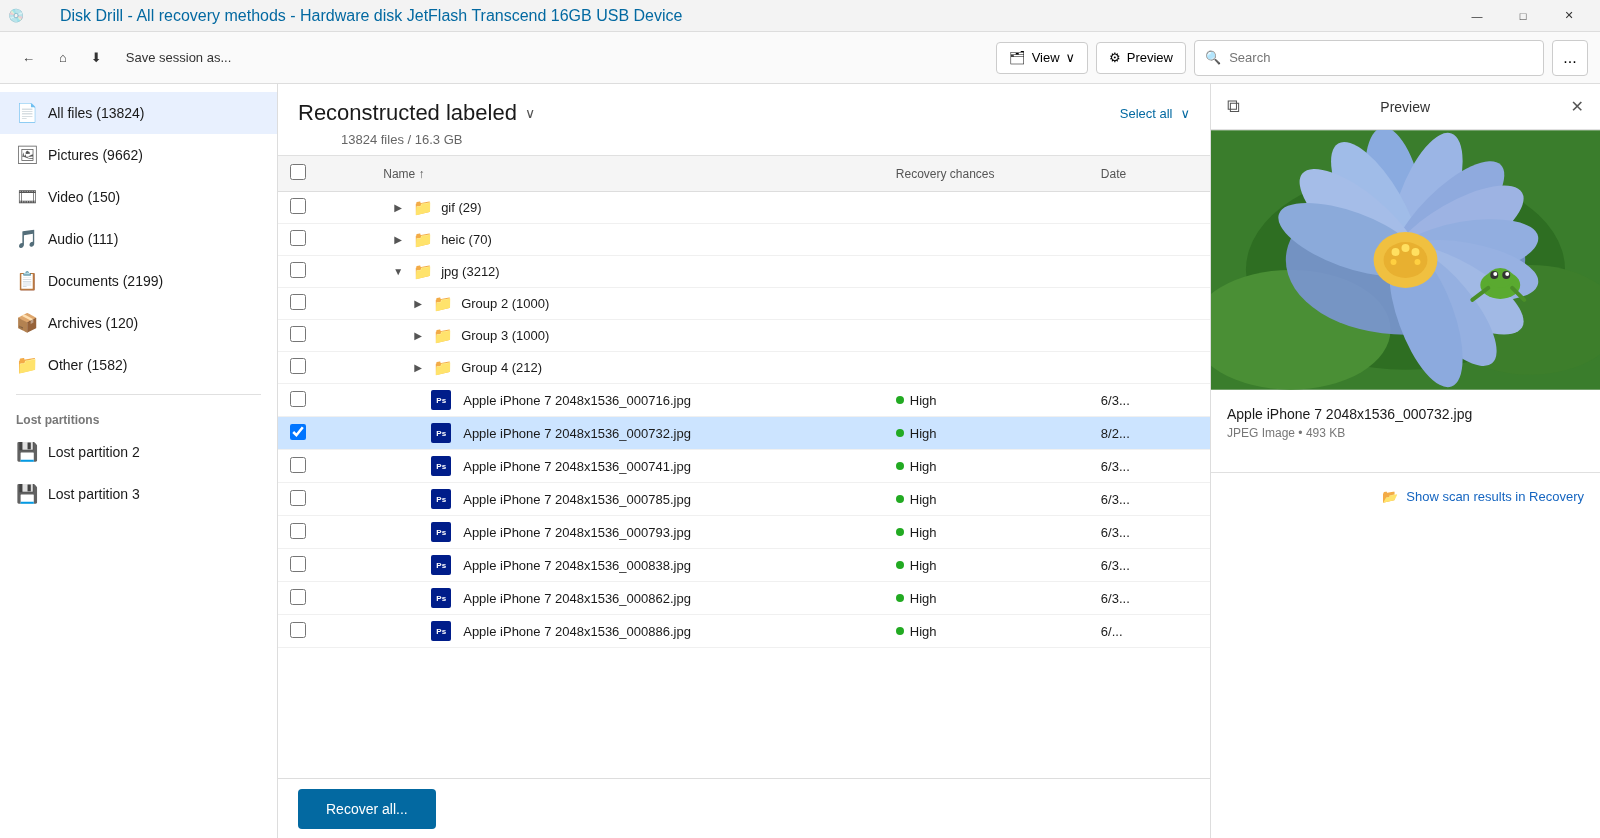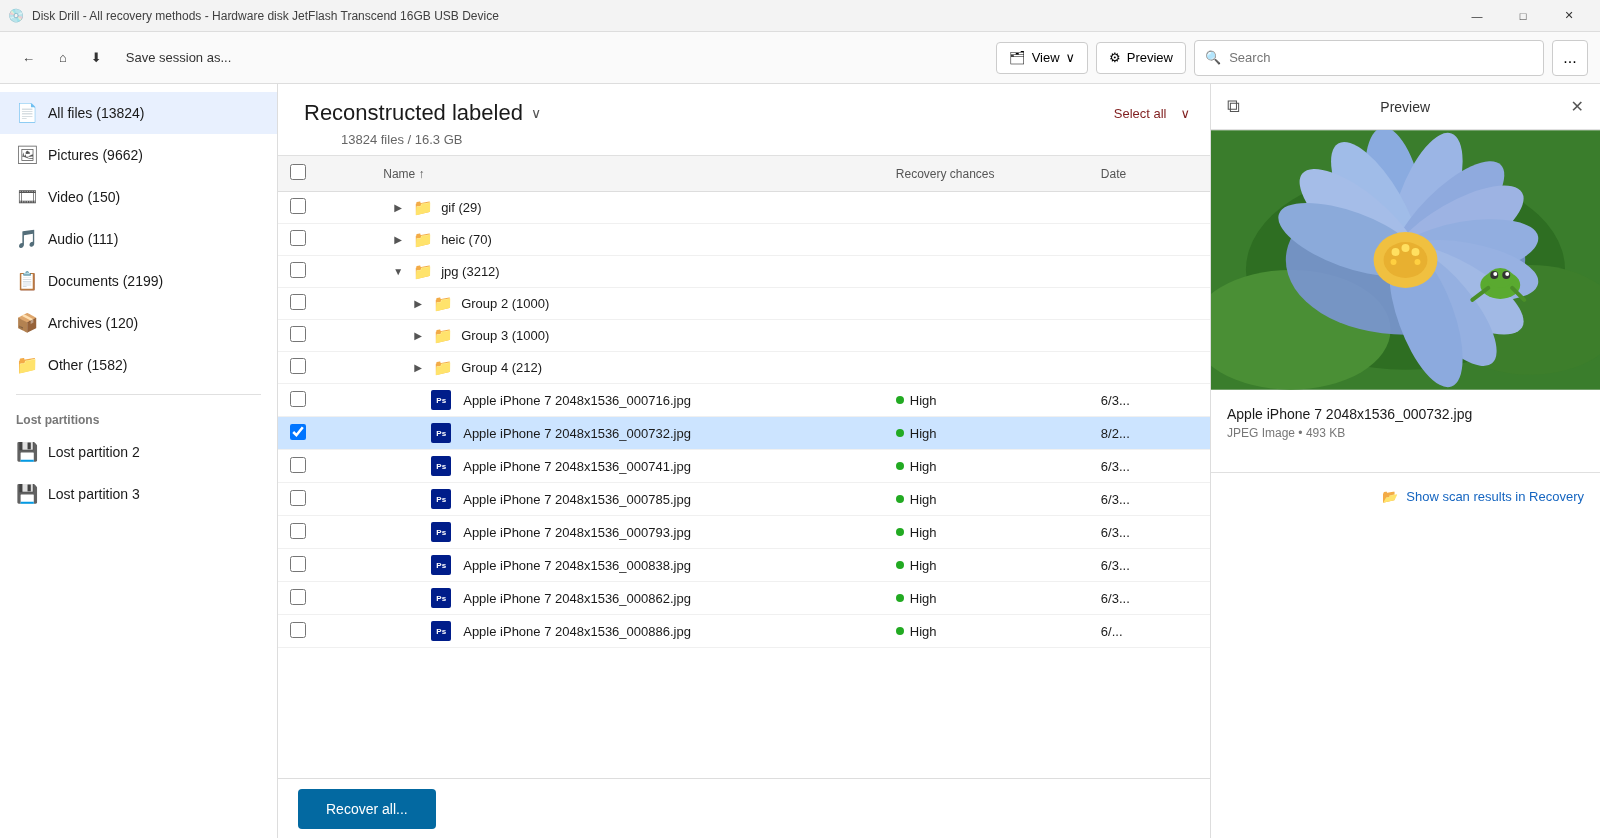--- a/index.html
+++ b/index.html
@@ -1,21 +1,21 @@
 <!DOCTYPE html>
 <html><head>
   <meta charset="utf-8">
   <style>
     * { box-sizing: border-box; margin: 0; padding: 0; }
     body { font-family: 'Segoe UI', Arial, sans-serif; font-size: 13px; background: #f3f3f3; color: #1a1a1a; width: 1600px; height: 838px; overflow: hidden; }
 
     
     .title-bar { height: 32px; background: #f3f3f3; display: flex; align-items: center; padding: 0 8px; border-bottom: 1px solid #ddd; }
     .title-bar-icon { width: 16px; height: 16px; margin-right: 8px; }
-    .title-bar-text { flex: 1; font-size: 12px; color: #404040; }
+    .title-bar-text { flex: 1; font-size: 16px; color: #0369a1; margin-left: 28px; }
     .title-bar-controls { display: flex; gap: 0; }
     .title-bar-btn { width: 46px; height: 32px; border: none; background: transparent; cursor: pointer; display: flex; align-items: center; justify-content: center; font-size: 11px; color: #333; }
 
     
     .toolbar { height: 52px; background: #fafafa; display: flex; align-items: center; padding: 0 12px; border-bottom: 1px solid #ddd; gap: 4px; }
     .toolbar-btn { height: 36px; border: none; background: transparent; cursor: pointer; display: flex; align-items: center; gap: 6px; padding: 0 10px; border-radius: 4px; font-size: 13px; color: #333; }
     .toolbar-spacer { flex: 1; }
     .toolbar-right { display: flex; align-items: center; gap: 8px; }
     .view-btn { height: 32px; border: 1px solid #ccc; background: white; cursor: pointer; display: flex; align-items: center; gap: 6px; padding: 0 12px; border-radius: 4px; font-size: 13px; }
     .search-box { width: 350px; height: 36px; border: 1px solid #ccc; border-radius: 4px; display: flex; align-items: center; padding: 0 10px; background: white; gap: 8px; }
@@ -30,24 +30,24 @@
     .sidebar-item { display: flex; align-items: center; gap: 10px; padding: 10px 16px; cursor: pointer; border-radius: 0; }
     .sidebar-item.active { background: #e8f0fe; }
     .sidebar-item-icon { font-size: 18px; color: #555; width: 22px; text-align: center; flex-shrink: 0; }
     .sidebar-item-label { flex: 1; font-size: 14px; font-weight: 400; }
     .sidebar-divider { height: 1px; background: #e0e0e0; margin: 8px 16px; }
     .sidebar-section-title { padding: 10px 16px 4px; font-size: 12px; color: #777; font-weight: 600; }
 
     
     .content { flex: 1; display: flex; flex-direction: column; min-width: 0; }
     .content-header { padding: 16px 20px 8px; background: white; border-bottom: 1px solid #e0e0e0; }
-    .content-title-row { display: flex; align-items: center; gap: 8px; margin-bottom: 6px; margin-left: 6px; }
+    .content-title-row { display: flex; align-items: center; gap: 8px; margin-bottom: 6px; }
     .content-title { font-size: 22px; font-weight: 400; color: #1a1a1a; }
     .content-subtitle { font-size: 13px; color: #666; margin-left: 43px; }
-    .select-all-btn { border: none; background: transparent; cursor: pointer; font-size: 13px; color: #7f1d1d; display: flex; align-items: center; gap: 14px; }
+    .select-all-btn { border: none; background: transparent; cursor: pointer; font-size: 13px; color: #0369a1; display: flex; align-items: center; gap: 8px; }
 
     
     .file-table-wrapper { flex: 1; overflow-y: auto; overflow-x: hidden; background: white; }
     .file-table { width: 100%; border-collapse: collapse; }
     .file-table th { position: sticky; top: 0; background: #f5f5f5; border-bottom: 1px solid #ddd; padding: 8px 12px; text-align: left; font-weight: 500; font-size: 12px; color: #555; white-space: nowrap; z-index: 10; }
     .file-table th.name-col { width: 55%; }
     .file-table th.recovery-col { width: 22%; }
     .file-table th.date-col { width: 13%; }
     .file-table td { padding: 6px 12px; border-bottom: 1px solid #f0f0f0; font-size: 13px; vertical-align: middle; }
     .file-table tr.selected { background: #cce4ff; }

